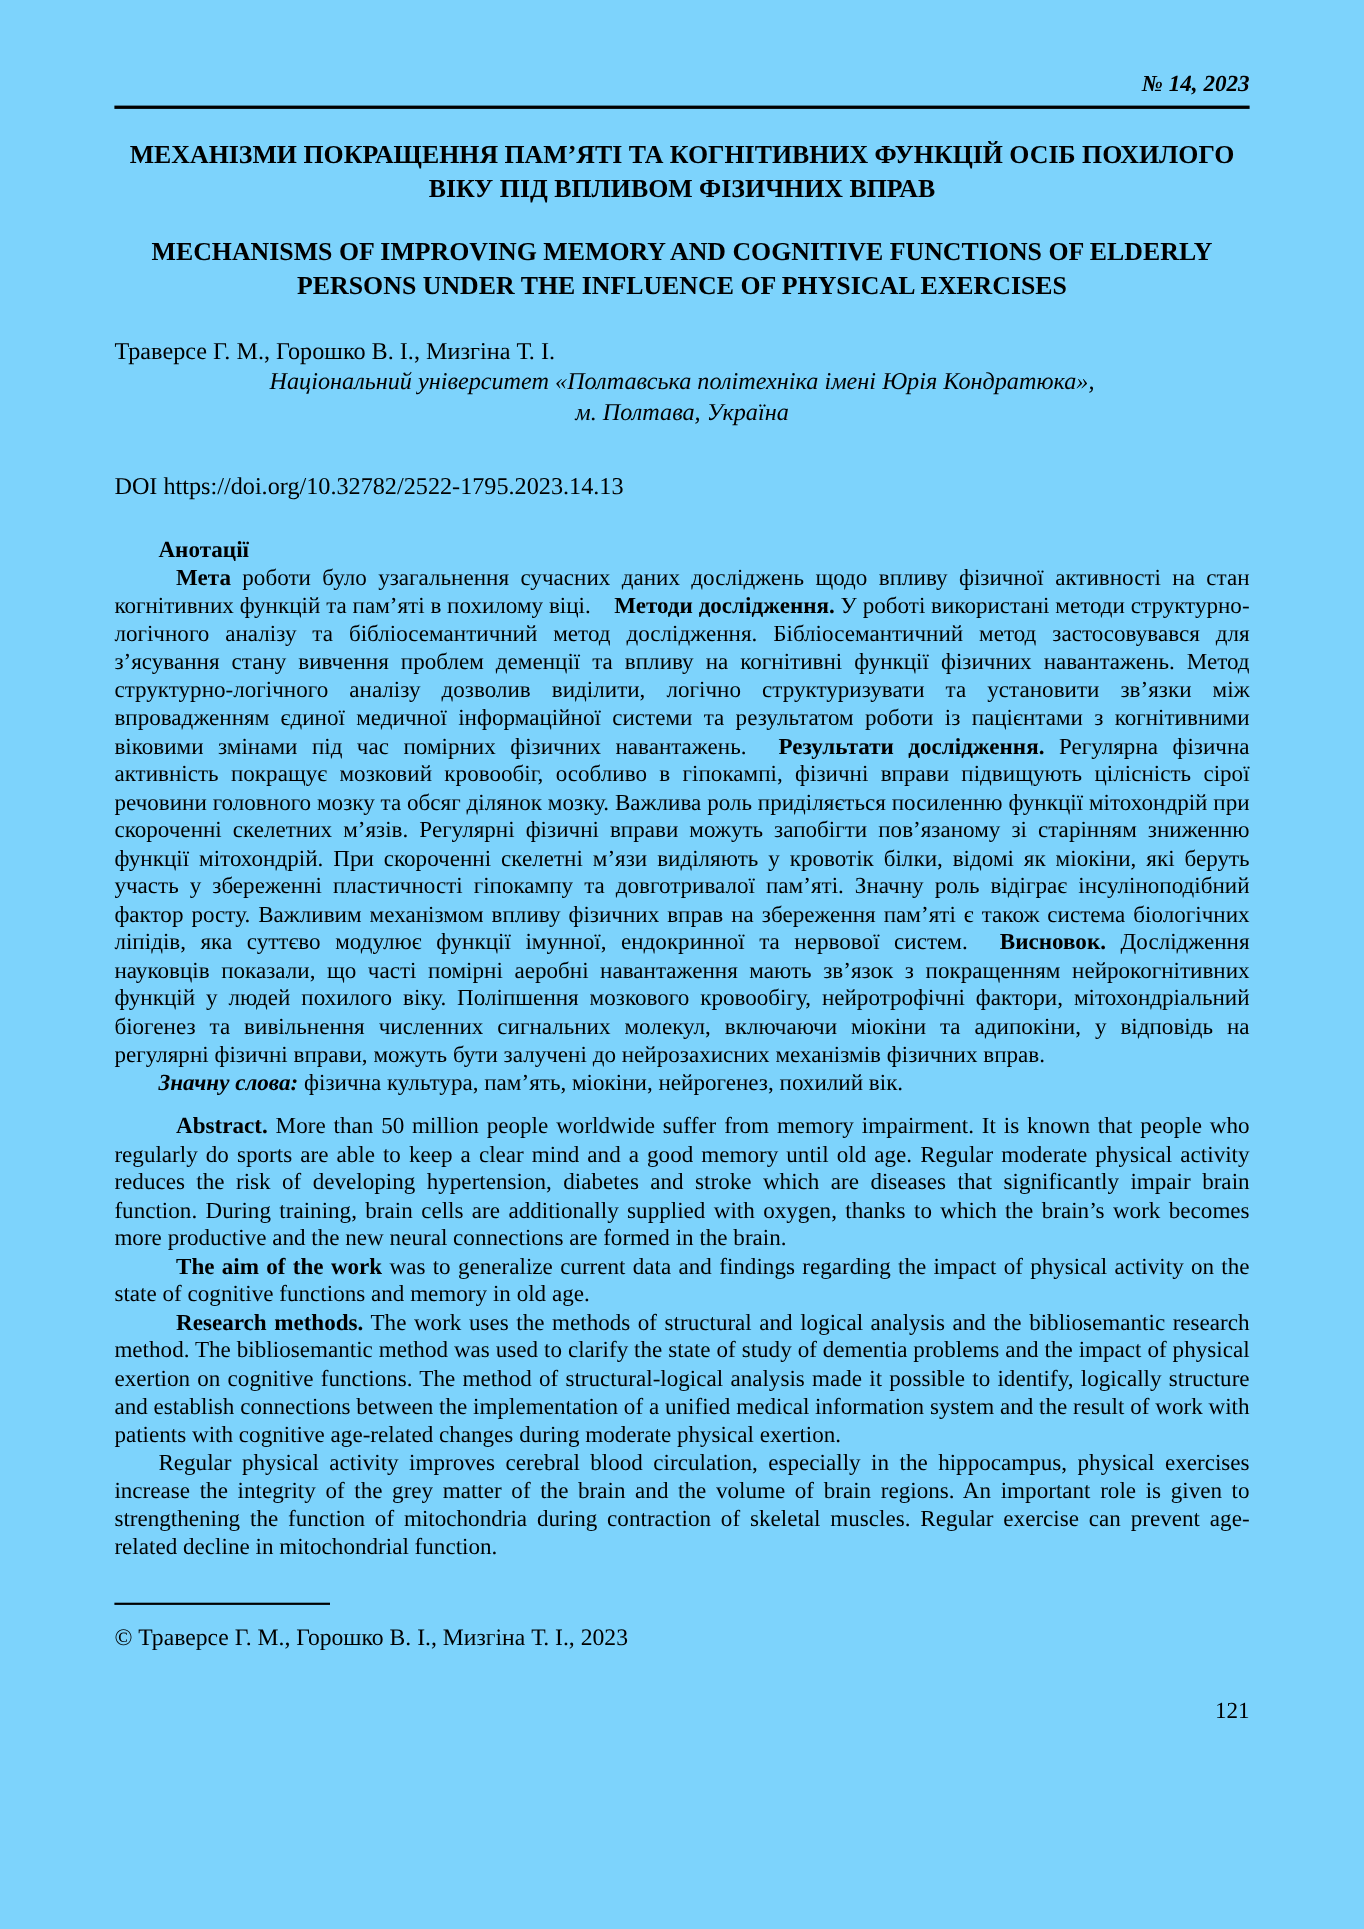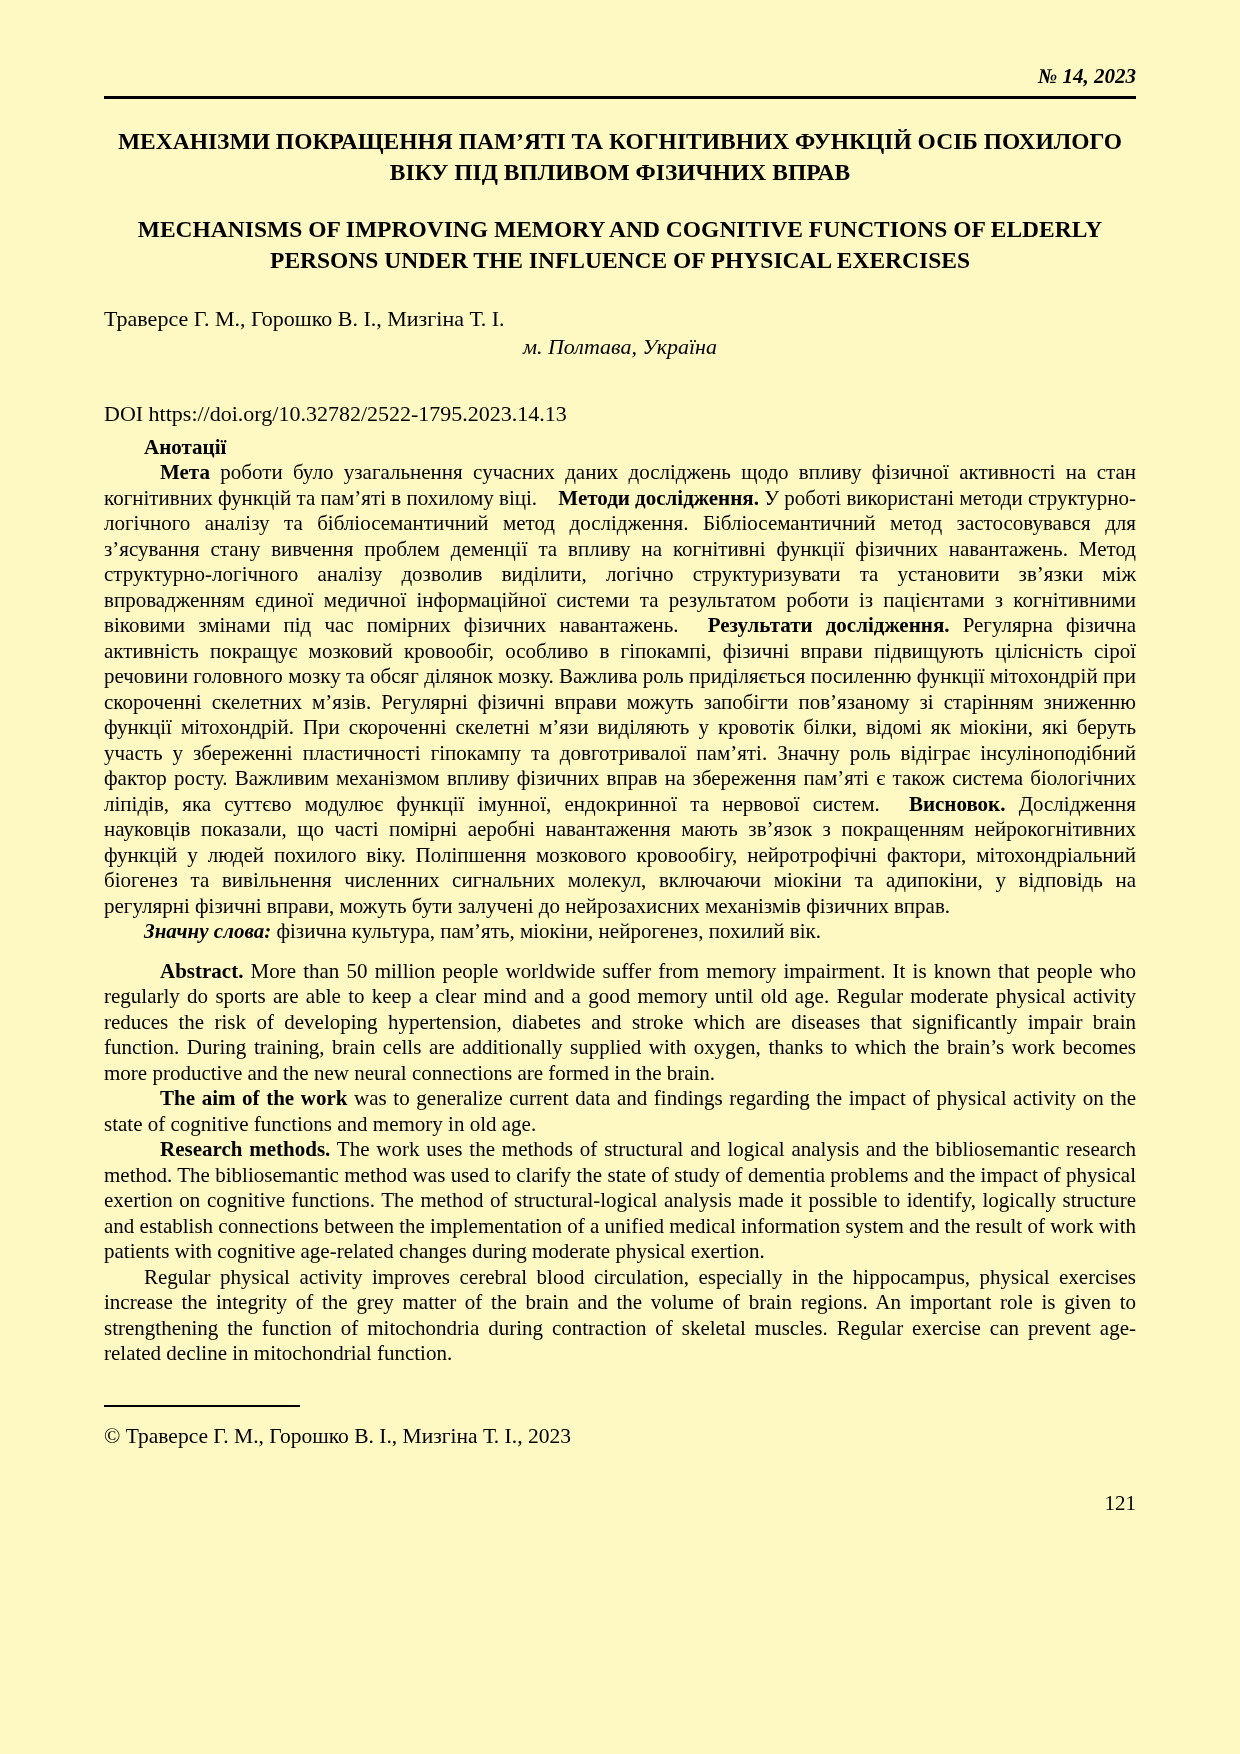--- a/index.html
+++ b/index.html
@@ -6,21 +6,21 @@
   html, body { background: #ffffff; }
   body {
     font-family: "Liberation Serif", "DejaVu Serif", serif;
     color: #000;
   }
   .page {
     position: relative;
     width: 1240px;
     height: 1754px;
     margin: 0 auto;
-    background: #fef9c3;
+    background: #7dd3fc;
     padding: 64px 104px 0 104px;
     overflow: hidden;
   }
   .issue {
     text-align: right;
     font-size: 21px;
     font-weight: bold;
     font-style: italic;
     padding-bottom: 7px;
   }
@@ -50,21 +50,21 @@
   .doi {
     margin-top: 40px;
     font-size: 22px;
   }
   .para {
     font-size: 21px;
     line-height: 1.215;
     text-align: justify;
     text-indent: 40px;
   }
-  .para.heading { margin-top: 8px; font-weight: bold; font-family: Liberation Serif, serif; }
+  .para.heading { margin-top: 32px; font-weight: bold; font-family: Liberation Serif, serif; }
   .para.gap-top { margin-top: 14px; }
   .b  { font-weight: bold; margin-left: 16px; }
   .bi { font-weight: bold; font-style: italic; }
   .footnote-rule {
     margin-top: 38px;
     width: 196px;
     border-top: 2px solid #000;
     height: 0;
   }
   .copyright {
@@ -82,20 +82,21 @@
 
 <div class="page">
 
   <div class="issue">№ 14, 2023</div>
   <div class="header-rule"></div>
 
   <h1 class="title-uk">МЕХАНІЗМИ ПОКРАЩЕННЯ ПАМ’ЯТІ ТА КОГНІТИВНИХ ФУНКЦІЙ ОСІБ ПОХИЛОГО ВІКУ ПІД ВПЛИВОМ ФІЗИЧНИХ ВПРАВ</h1>
   <h2 class="title-en">MECHANISMS OF IMPROVING MEMORY AND COGNITIVE FUNCTIONS OF ELDERLY PERSONS UNDER THE INFLUENCE OF PHYSICAL EXERCISES</h2>
 
   <div class="authors">Траверсе Г. М., Горошко В. І., Мизгіна Т. І.</div>
+  <div class="affiliation">Національний університет «Полтавська політехніка імені Юрія Кондратюка»,</div>
   <div class="affiliation">м. Полтава, Україна</div>
 
   <div class="doi">DOI https://doi.org/10.32782/2522-1795.2023.14.13</div>
 
   <p class="para heading">Анотації</p>
 
   <p class="para"><span class="b">Мета</span><span> роботи було узагальнення сучасних даних досліджень щодо впливу фізичної активності на стан когнітивних функцій та пам’яті в похилому віці. </span><span class="b">Методи дослідження.</span><span> У роботі використані методи структурно-логічного аналізу та бібліосемантичний метод дослідження. Бібліосемантичний метод застосовувався для з’ясування стану вивчення проблем деменції та впливу на когнітивні функції фізичних навантажень. Метод структурно-логічного аналізу дозволив виділити, логічно структуризувати та установити зв’язки між впровадженням єдиної медичної інформаційної системи та результатом роботи із пацієнтами з когнітивними віковими змінами під час помірних фізичних навантажень. </span><span class="b">Результати дослідження.</span><span> Регулярна фізична активність покращує мозковий кровообіг, особливо в гіпокампі, фізичні вправи підвищують цілісність сірої речовини головного мозку та обсяг ділянок мозку. Важлива роль приділяється посиленню функції мітохондрій при скороченні скелетних м’язів. Регулярні фізичні вправи можуть запобігти пов’язаному зі старінням зниженню функції мітохондрій. При скороченні скелетні м’язи виділяють у кровотік білки, відомі як міокіни, які беруть участь у збереженні пластичності гіпокампу та довготривалої пам’яті. Значну роль відіграє інсуліноподібний фактор росту. Важливим механізмом впливу фізичних вправ на збереження пам’яті є також система біологічних ліпідів, яка суттєво модулює функції імунної, ендокринної та нервової систем. </span><span class="b">Висновок.</span><span> Дослідження науковців показали, що часті помірні аеробні навантаження мають зв’язок з покращенням нейрокогнітивних функцій у людей похилого віку. Поліпшення мозкового кровообігу, нейротрофічні фактори, мітохондріальний біогенез та вивільнення численних сигнальних молекул, включаючи міокіни та адипокіни, у відповідь на регулярні фізичні вправи, можуть бути залучені до нейрозахисних механізмів фізичних вправ.</span></p>
 
   <p class="para"><span class="bi">Значну слова:</span><span> фізична культура, пам’ять, міокіни, нейрогенез, похилий вік.</span></p>
 

